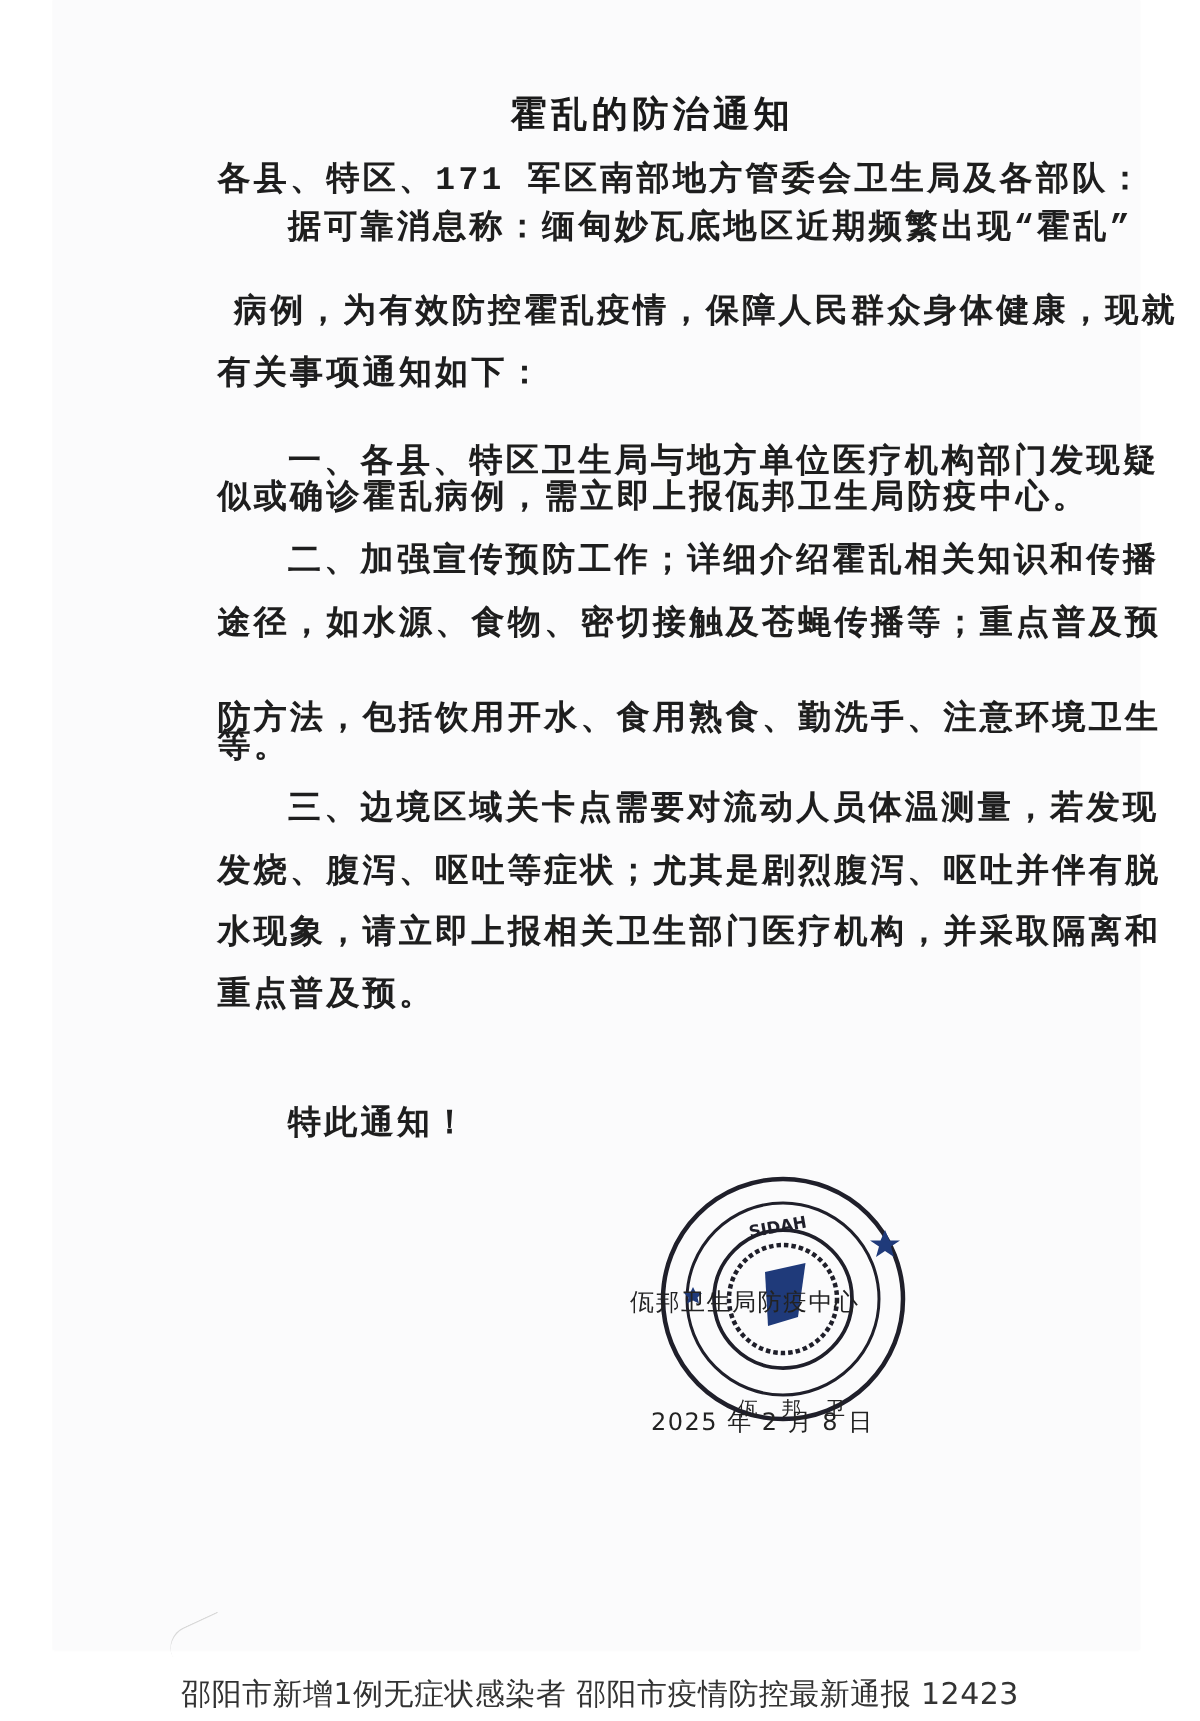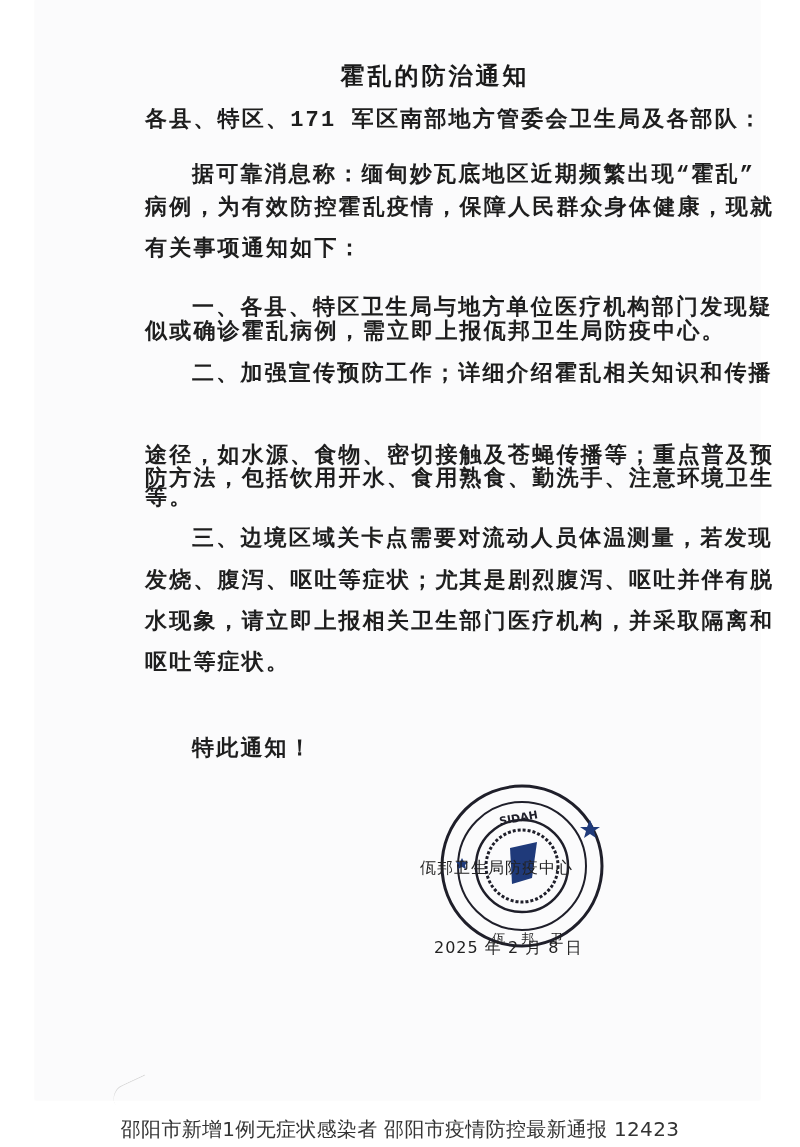--- a/index.html
+++ b/index.html
@@ -91,36 +91,36 @@
   </style>
 </head>
 <body>
 
 <div class="page"></div>
 
 <div class="doc-text title">霍乱的防治通知</div>
 
 <div class="doc-text addressee">各县、特区、171 军区南部地方管委会卫生局及各部队：</div>
 
-<div class="doc-text indent" style="top:159px;">据可靠消息称：缅甸妙瓦底地区近期频繁出现“霍乱”</div>
-<div class="doc-text line" style="top:192px;">病例，为有效防控霍乱疫情，保障人民群众身体健康，现就</div>
+<div class="doc-text indent" style="top:136px;">据可靠消息称：缅甸妙瓦底地区近期频繁出现“霍乱”</div>
+<div class="doc-text line" style="top:192px;margin-left:11px;">病例，为有效防控霍乱疫情，保障人民群众身体健康，现就</div>
 <div class="doc-text line" style="top:233px;">有关事项通知如下：</div>
 
 <div class="doc-text indent" style="top:292px;">一、各县、特区卫生局与地方单位医疗机构部门发现疑</div>
 <div class="doc-text line" style="top:316px;">似或确诊霍乱病例，需立即上报佤邦卫生局防疫中心。</div>
 
 <div class="doc-text indent" style="top:358px;">二、加强宣传预防工作；详细介绍霍乱相关知识和传播</div>
-<div class="doc-text line" style="top:400px;margin-top:40px;">途径，如水源、食物、密切接触及苍蝇传播等；重点普及预</div>
+<div class="doc-text line" style="top:400px;">途径，如水源、食物、密切接触及苍蝇传播等；重点普及预</div>
 <div class="doc-text line" style="top:463px;">防方法，包括饮用开水、食用熟食、勤洗手、注意环境卫生</div>
 <div class="doc-text line" style="top:482px;">等。</div>
 
 <div class="doc-text indent" style="top:523px;">三、边境区域关卡点需要对流动人员体温测量，若发现</div>
 <div class="doc-text line" style="top:565px;">发烧、腹泻、呕吐等症状；尤其是剧烈腹泻、呕吐并伴有脱</div>
 <div class="doc-text line" style="top:606px;">水现象，请立即上报相关卫生部门医疗机构，并采取隔离和</div>
-<div class="doc-text line" style="top:647px;">呕吐等症状。</div>
+<div class="doc-text line" style="top:647px;">重点普及预。</div>
 
 <div class="doc-text indent" style="top:733px;">特此通知！</div>
 
 <div class="stamp-wrap">
   <svg class="stamp-svg" width="180" height="175" viewBox="0 0 180 175">
     <circle cx="90" cy="86" r="80" fill="none" stroke="#1f1f2a" stroke-width="3"></circle>
     <circle cx="90" cy="86" r="64" fill="none" stroke="#1f1f2a" stroke-width="2"></circle>
     <circle cx="90" cy="86" r="46" fill="none" stroke="#1f1f2a" stroke-width="2.5"></circle>
     <circle cx="90" cy="86" r="36" fill="none" stroke="#1f1f2a" stroke-width="3" stroke-dasharray="3 2"></circle>
     <polygon points="78,68 105,62 100,98 80,104" fill="#1f3a7a"></polygon>

